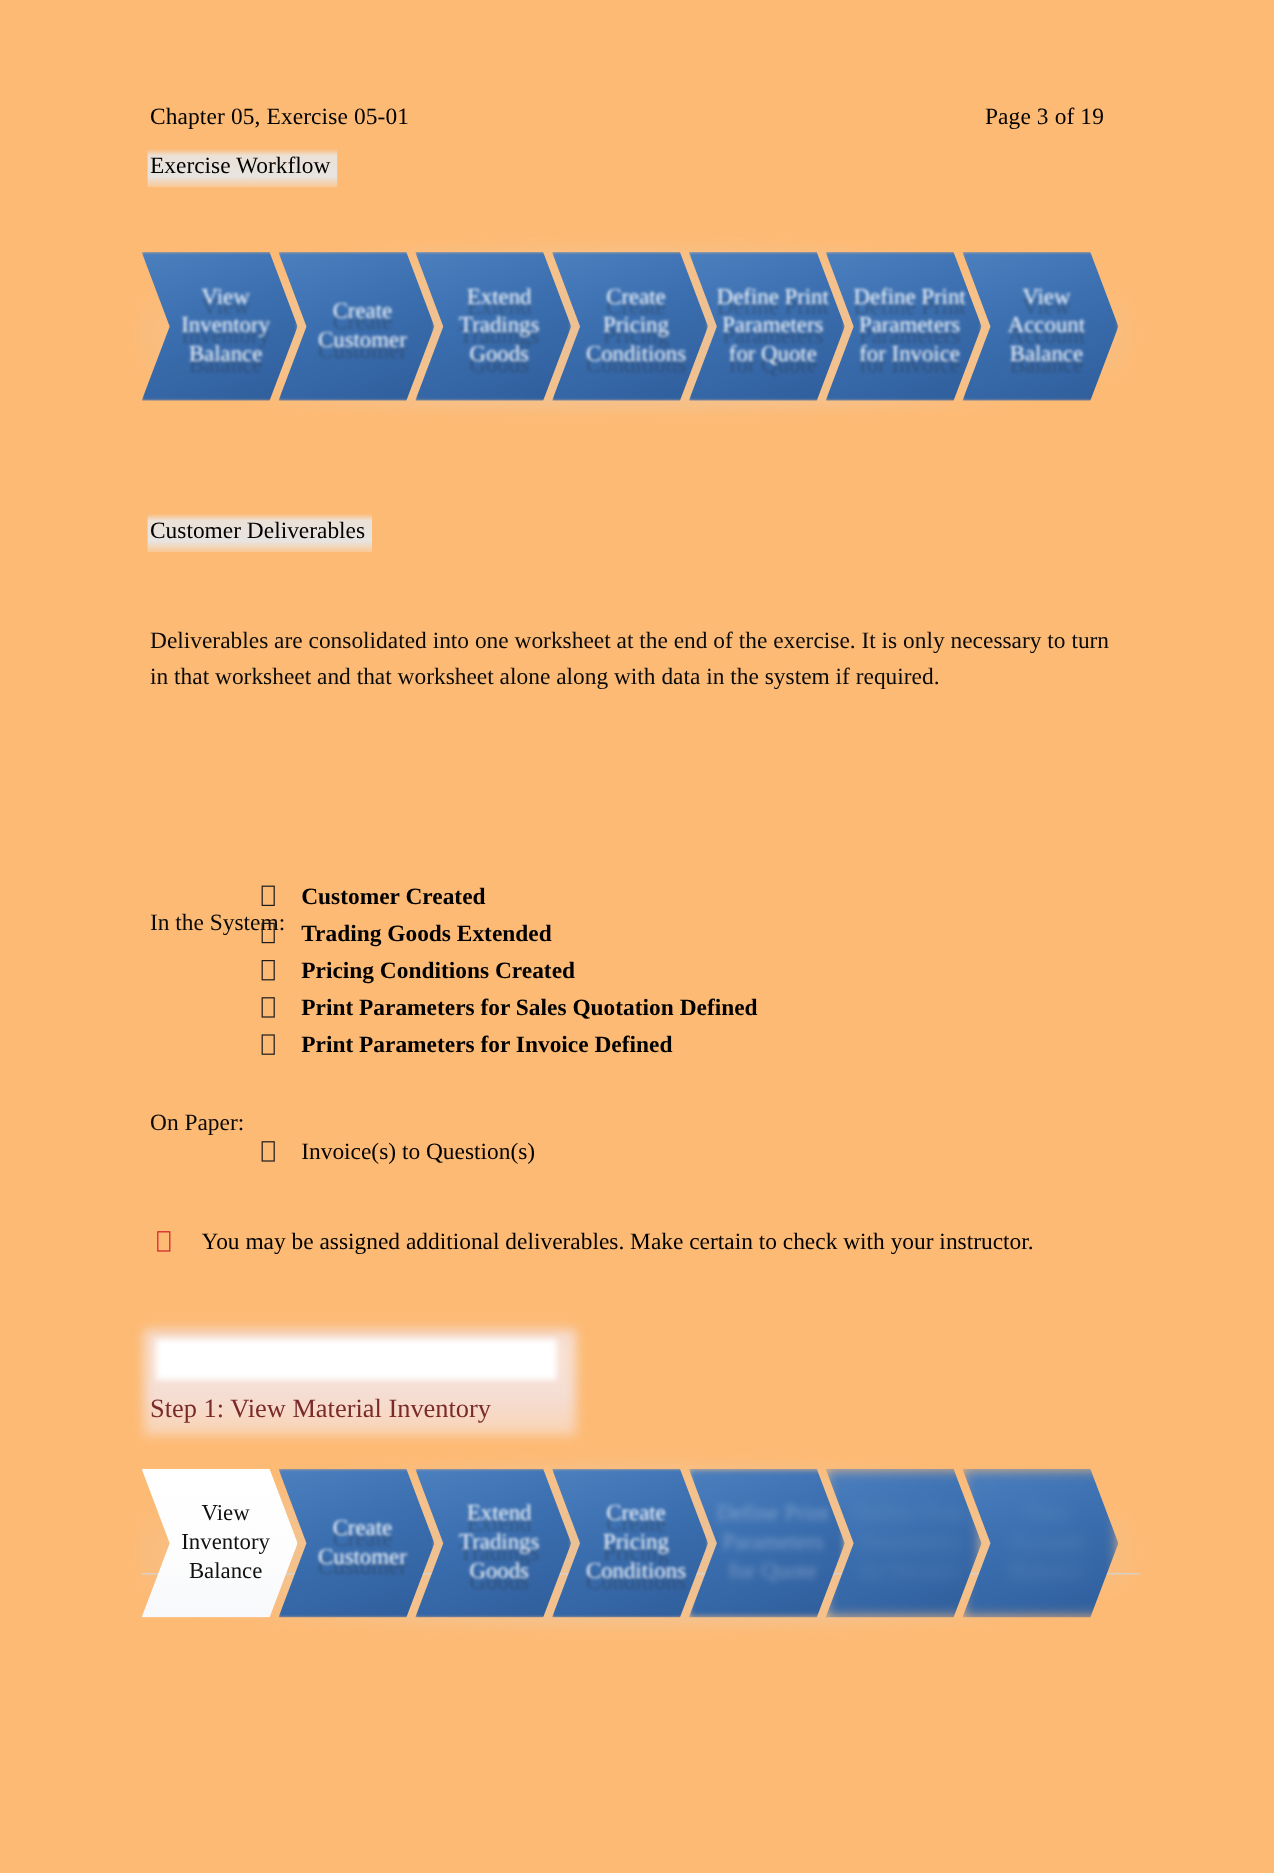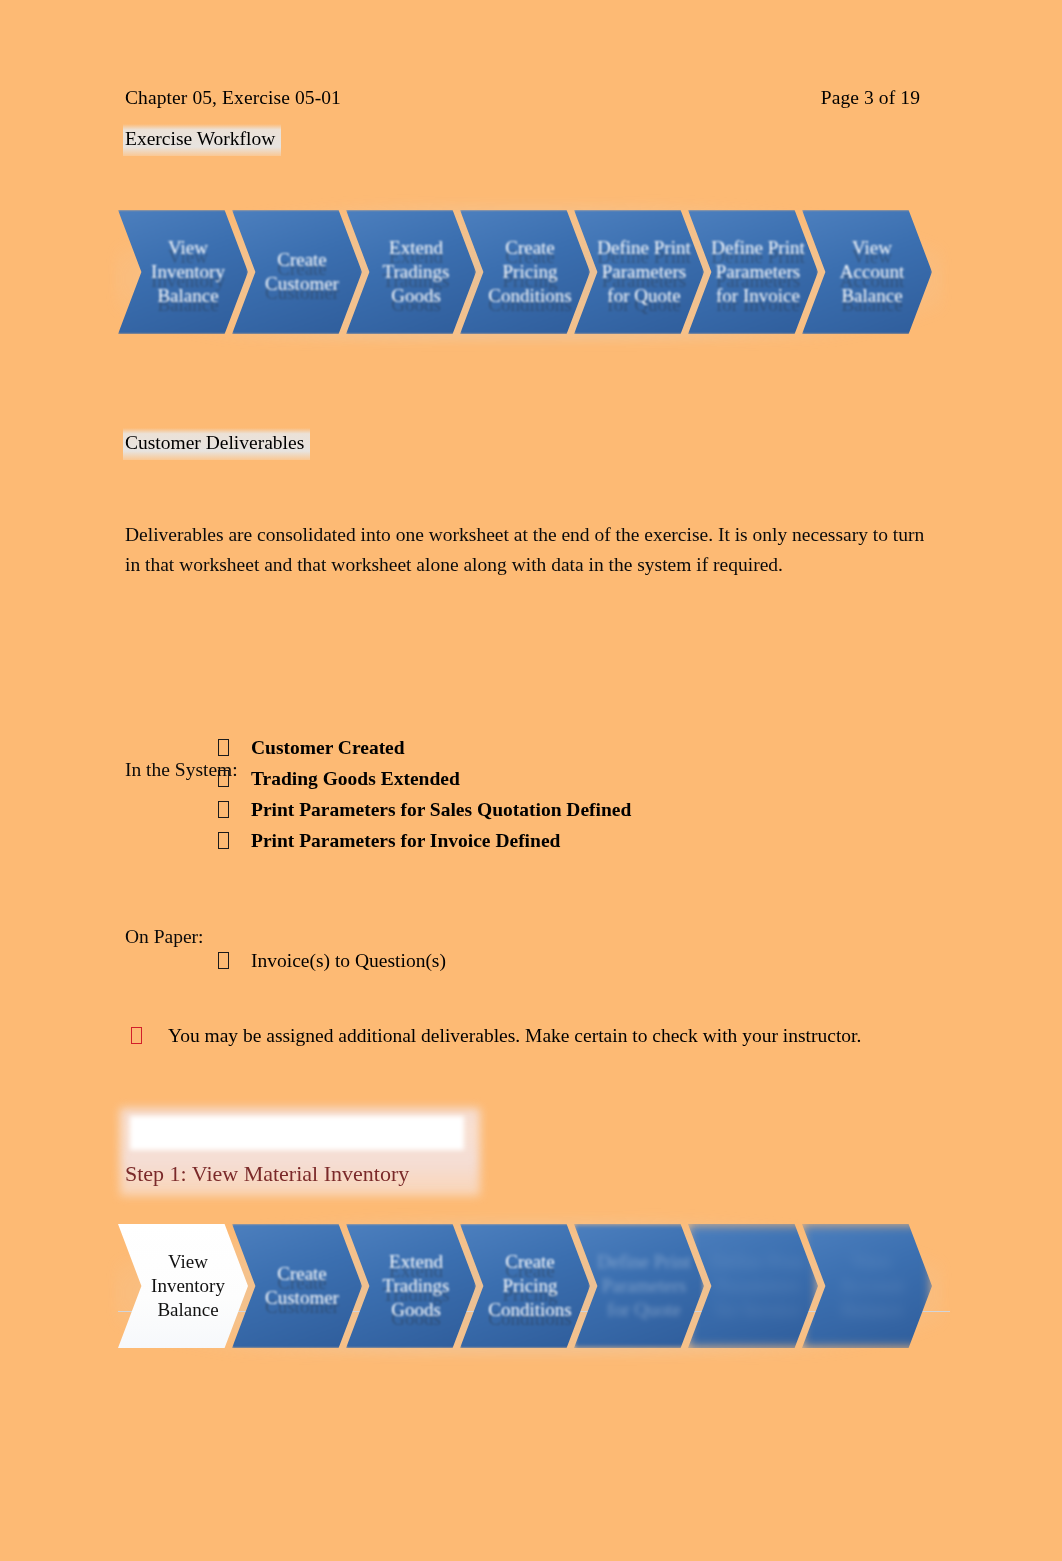--- a/index.html
+++ b/index.html
@@ -288,20 +288,24 @@
       <li class="tofu-item">
         <span class="tofu-box"></span>
         <span class="tofu-text">Customer Created</span>
       </li>
       <li class="tofu-item">
         <span class="tofu-box"></span>
         <span class="tofu-text">Trading Goods Extended</span>
       </li>
       <li class="tofu-item">
         <span class="tofu-box"></span>
+        <span class="tofu-text">Pricing Conditions Created</span>
+      </li>
+      <li class="tofu-item">
+        <span class="tofu-box"></span>
         <span class="tofu-text">Print Parameters for Sales Quotation Defined</span>
       </li>
       <li class="tofu-item">
         <span class="tofu-box"></span>
         <span class="tofu-text">Print Parameters for Invoice Defined</span>
       </li>
     </ul>
 
   <div class="para" id="label-paper">On Paper:</div>
 

